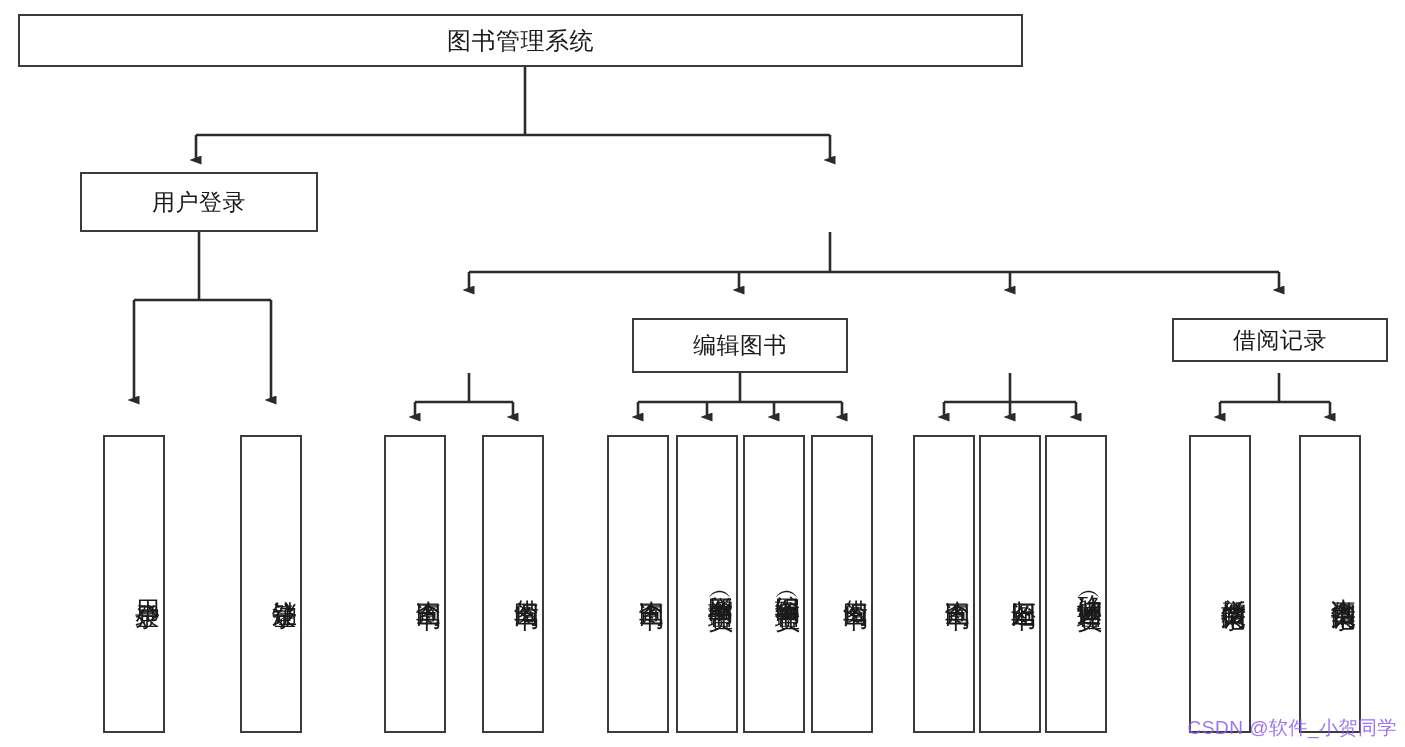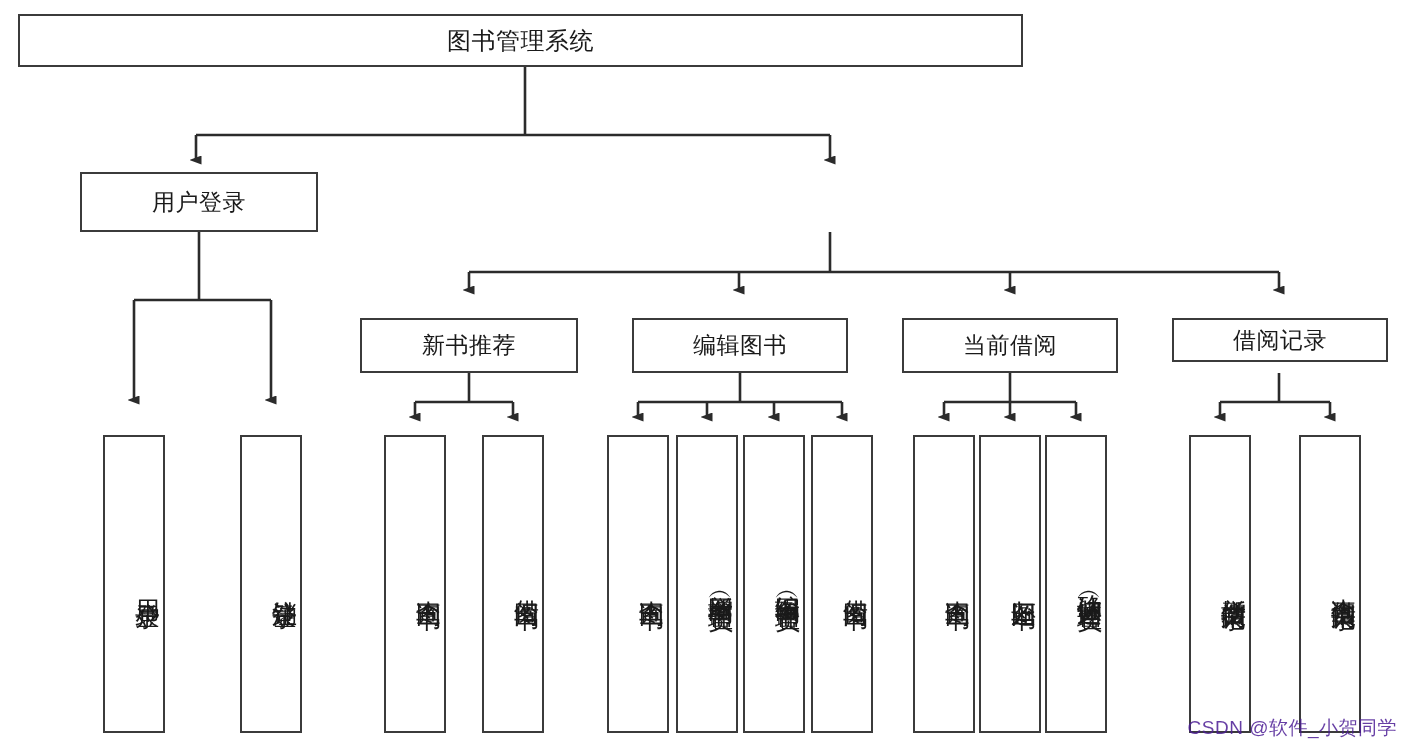--- a/index.html
+++ b/index.html
@@ -57,21 +57,21 @@
     top: 0;
     width: 1405px;
     height: 747px;
     pointer-events: none;
   }
   .watermark {
     position: absolute;
     right: 8px;
     bottom: 6px;
     font-size: 19px;
-    color: #4c1d95;
+    color: #8b5cf6;
     opacity: 0.85;
     white-space: nowrap;
     letter-spacing: 0.5px;
   }
 </style>
 </head>
 <body>
 
 <div id="canvas">
 
@@ -127,31 +127,25 @@
 
   <div class="node h" id="root-node" style="left:18px; top:14px; width:1005px; height:53px;">
     <span>图书管理系统</span>
   </div>
 
   <div class="node h" style="left:80px; top:172px; width:238px; height:60px;">
     <span>用户登录</span>
   </div>
 
 
-  <div class="node h" style="left:360px; top:318px; width:218px; height:55px;">
-    <span>新书推荐</span>
-  </div>
 
   <div class="node h" style="left:632px; top:318px; width:216px; height:55px;">
     <span>编辑图书</span>
   </div>
 
-  <div class="node h" style="left:902px; top:318px; width:216px; height:55px;">
-    <span>当前借阅</span>
-  </div>
 
   <div class="node h" style="left:1172px; top:318px; width:216px; height:44px;">
     <span>借阅记录</span>
   </div>
 
   <div class="node v" style="left:103px; top:435px; width:62px; height:298px;">
     <span class="vtxt">用户登录</span>
   </div>
 
   <div class="node v" style="left:240px; top:435px; width:62px; height:298px;">

